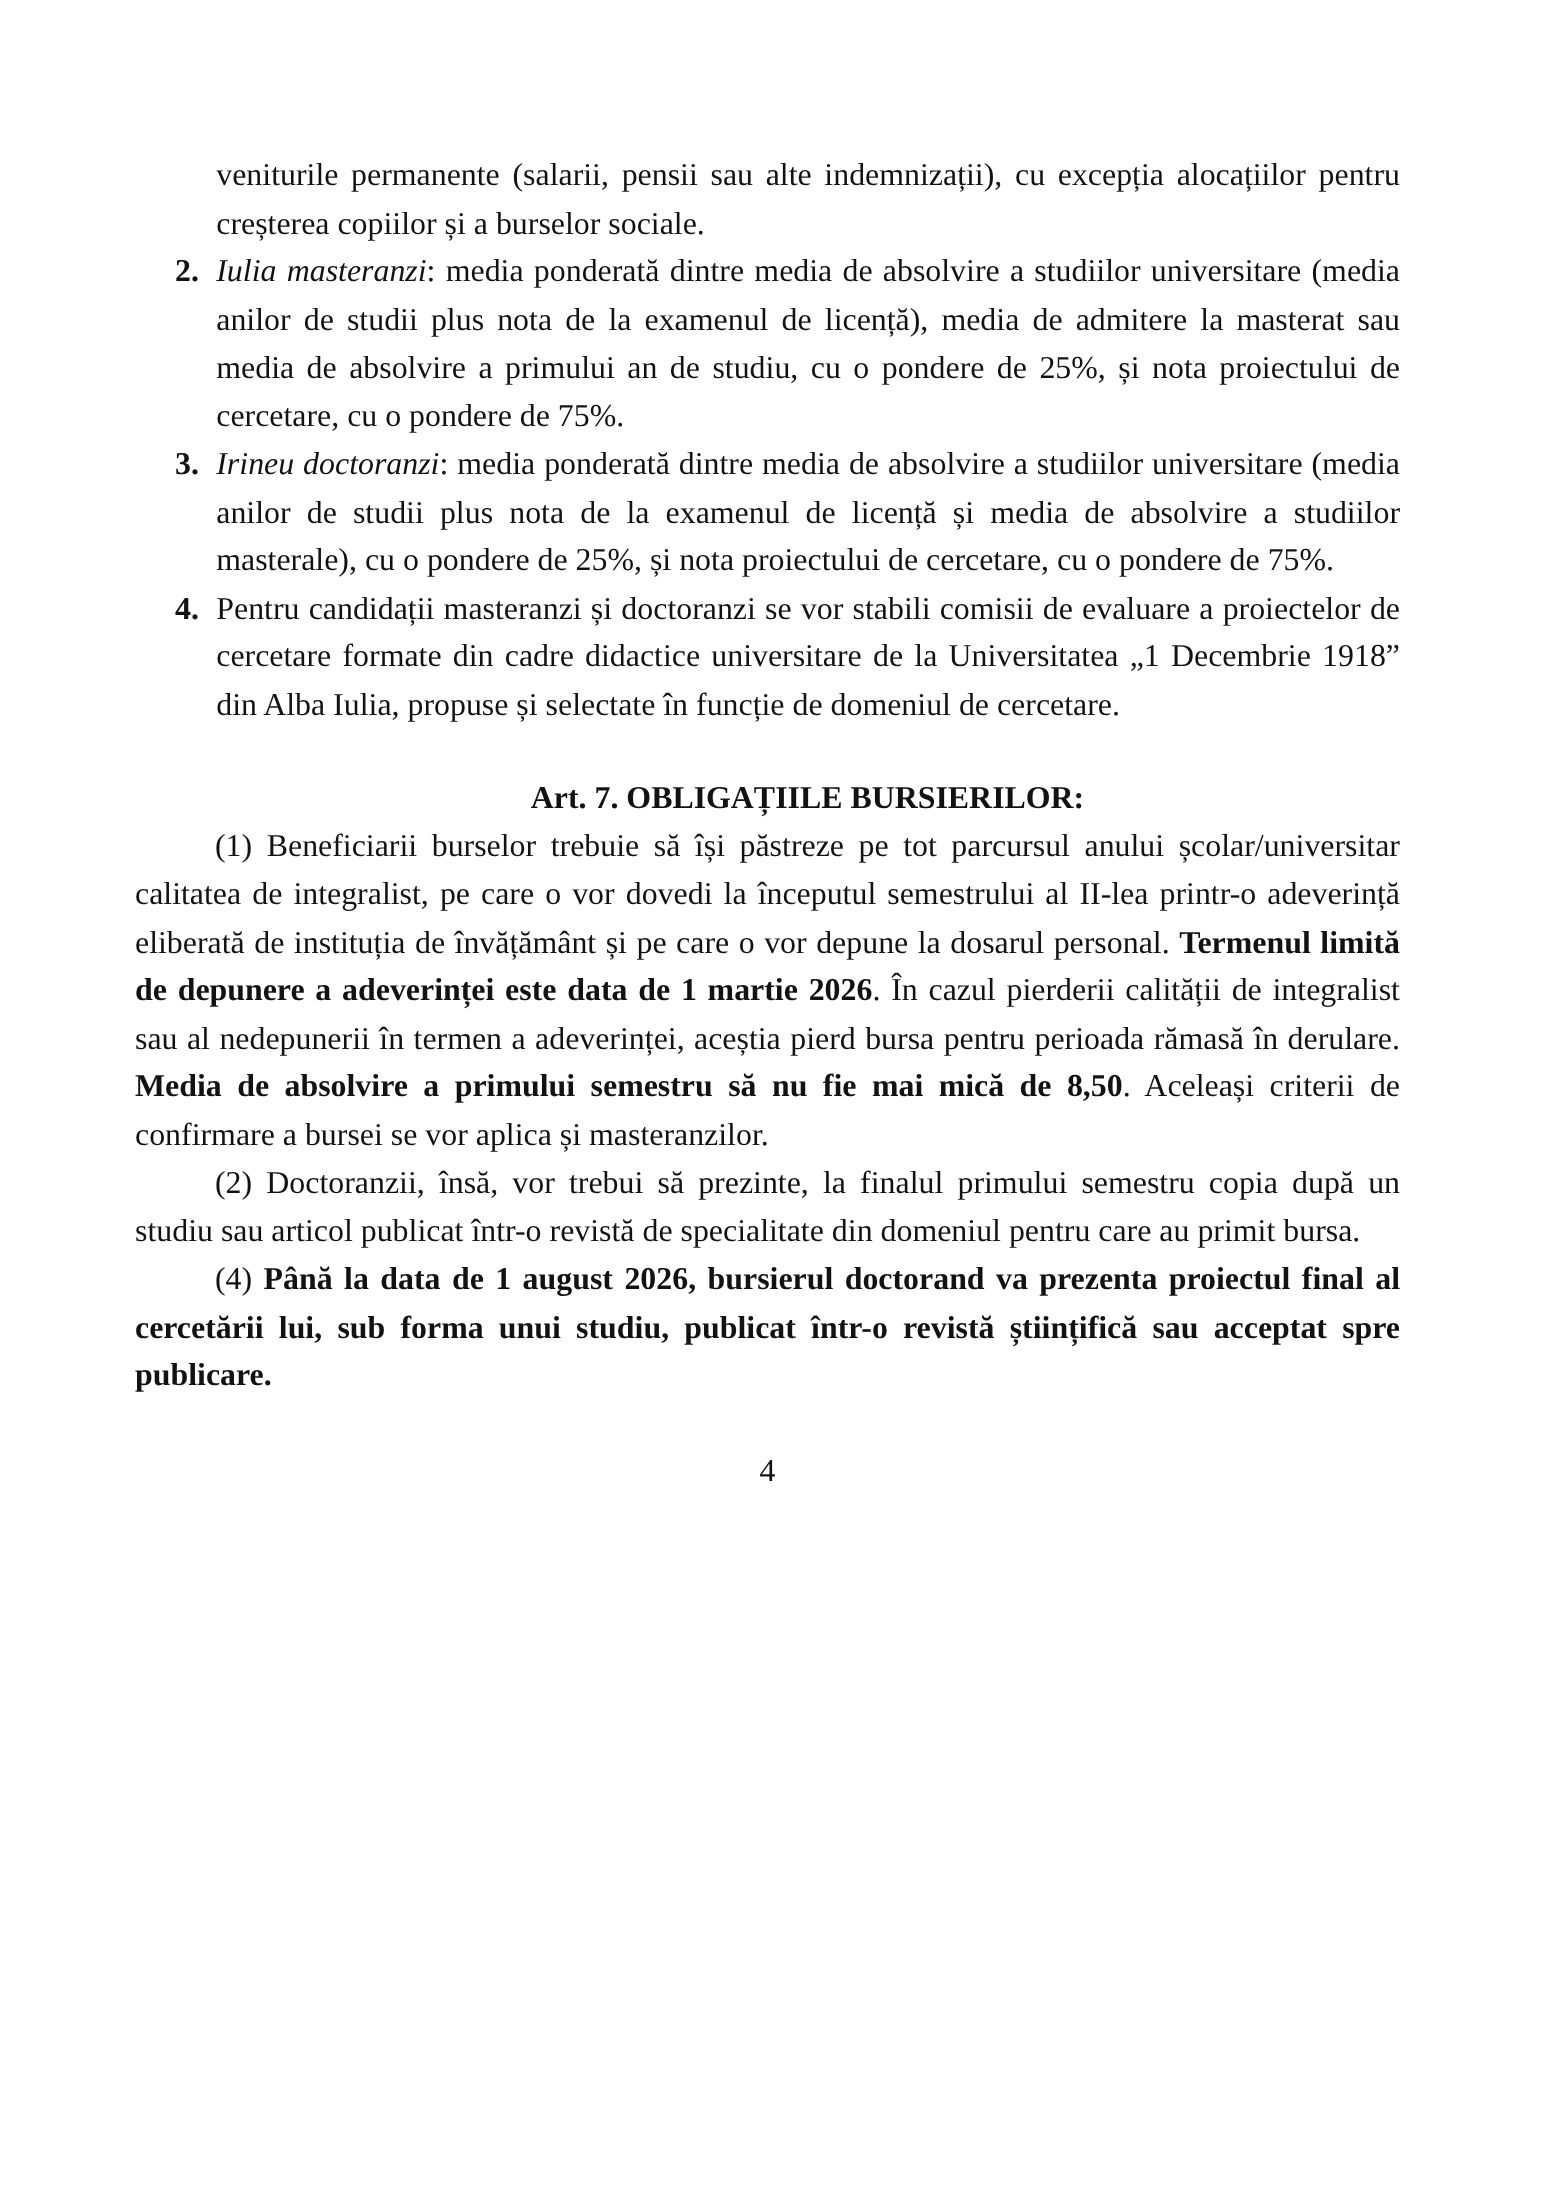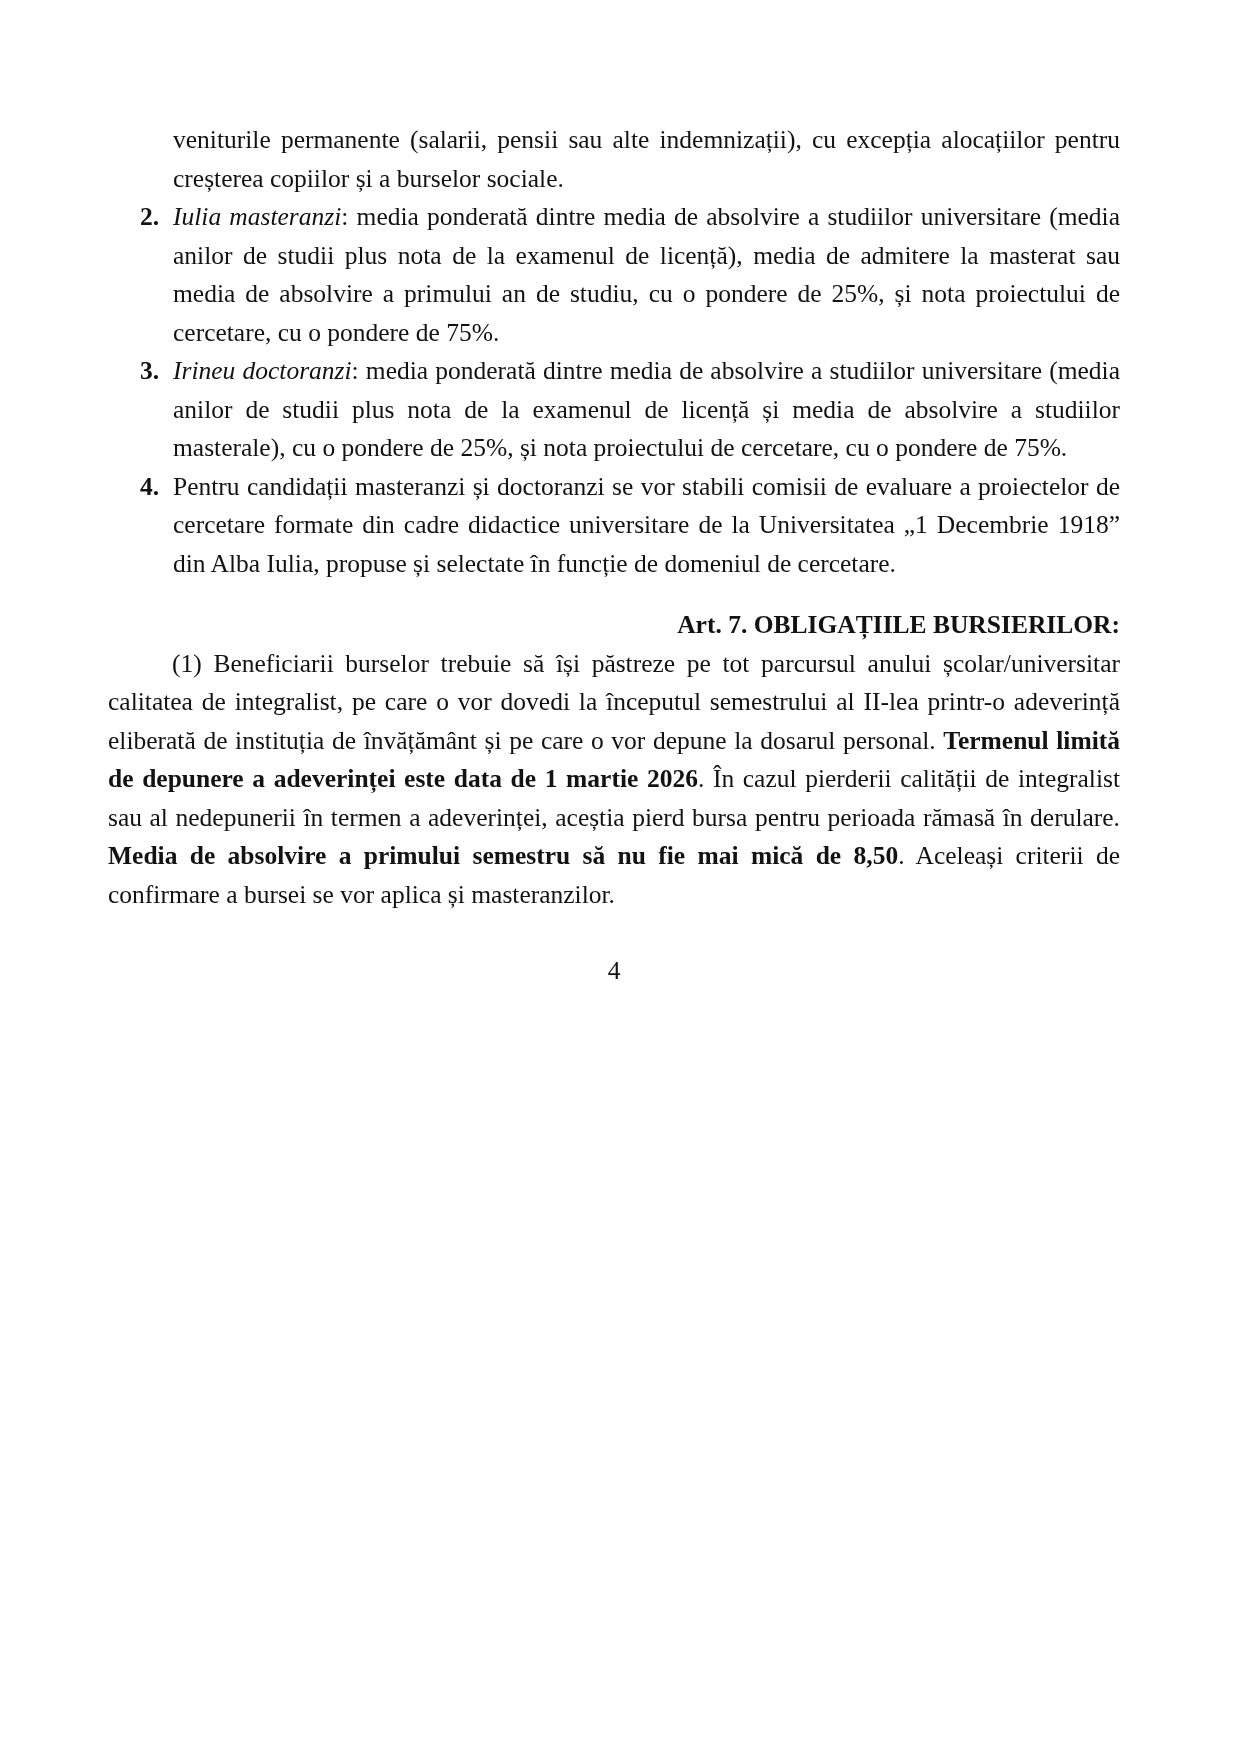--- a/index.html
+++ b/index.html
@@ -32,23 +32,23 @@
     padding-left: 65px;
   }
   .list-item .num {
     position: absolute;
     left: 32px;
     top: 0;
     font-weight: bold;
   }
   .heading {
     font-weight: bold;
-    text-align: right;
+    text-align: center;
     text-indent: 64px;
-    margin-top: 23px;
+    margin-top: 36px;
   }
   .para { text-indent: 64px; }
   .b { font-weight: bold; }
   .i { font-style: italic; }
   .page-num {
     text-align: center;
     margin-top: 38px;
   }
 </style>
 </head>
@@ -73,21 +73,23 @@
 
     <div class="list-item">
       <span class="num">4.</span>
       <span class="i"></span><span>Pentru candidații masteranzi și doctoranzi se vor stabili comisii de evaluare a proiectelor de cercetare formate din cadre didactice universitare de la Universitatea „1 Decembrie 1918” din Alba Iulia, propuse și selectate în funcție de domeniul de cercetare.</span>
     </div>
 
     <div class="heading">Art. 7. OBLIGAȚIILE BURSIERILOR:</div>
 
     <div class="para"><span>(1) Beneficiarii burselor trebuie să își păstreze pe tot parcursul anului școlar/universitar calitatea de integralist, pe care o vor dovedi la începutul semestrului al II-lea printr-o adeverință eliberată de instituția de învățământ și pe care o vor depune la dosarul personal. </span><span class="b">Termenul limită de depunere a adeverinței este data de 1 martie 2026</span><span>. În cazul pierderii calității de integralist sau al nedepunerii în termen a adeverinței, aceștia pierd bursa pentru perioada rămasă în derulare. </span><span class="b">Media de absolvire a primului semestru să nu fie mai mică de 8,50</span><span>. Aceleași criterii de confirmare a bursei se vor aplica și masteranzilor.</span></div>
 
+    <div class="para">(2) Doctoranzii, însă, vor trebui să prezinte, la finalul primului semestru copia după un studiu sau articol publicat într-o revistă de specialitate din domeniul pentru care au primit bursa.</div>
 
 
+    <div class="para"><span>(4) </span><span class="b">Până la data de 1 august 2026, bursierul doctorand va prezenta proiectul final al cercetării lui, sub forma unui studiu, publicat într-o revistă științifică sau acceptat spre publicare.</span></div>
 
 
 
     <div class="page-num">4</div>
 
   </div>
 </div>
 
 </body></html>

